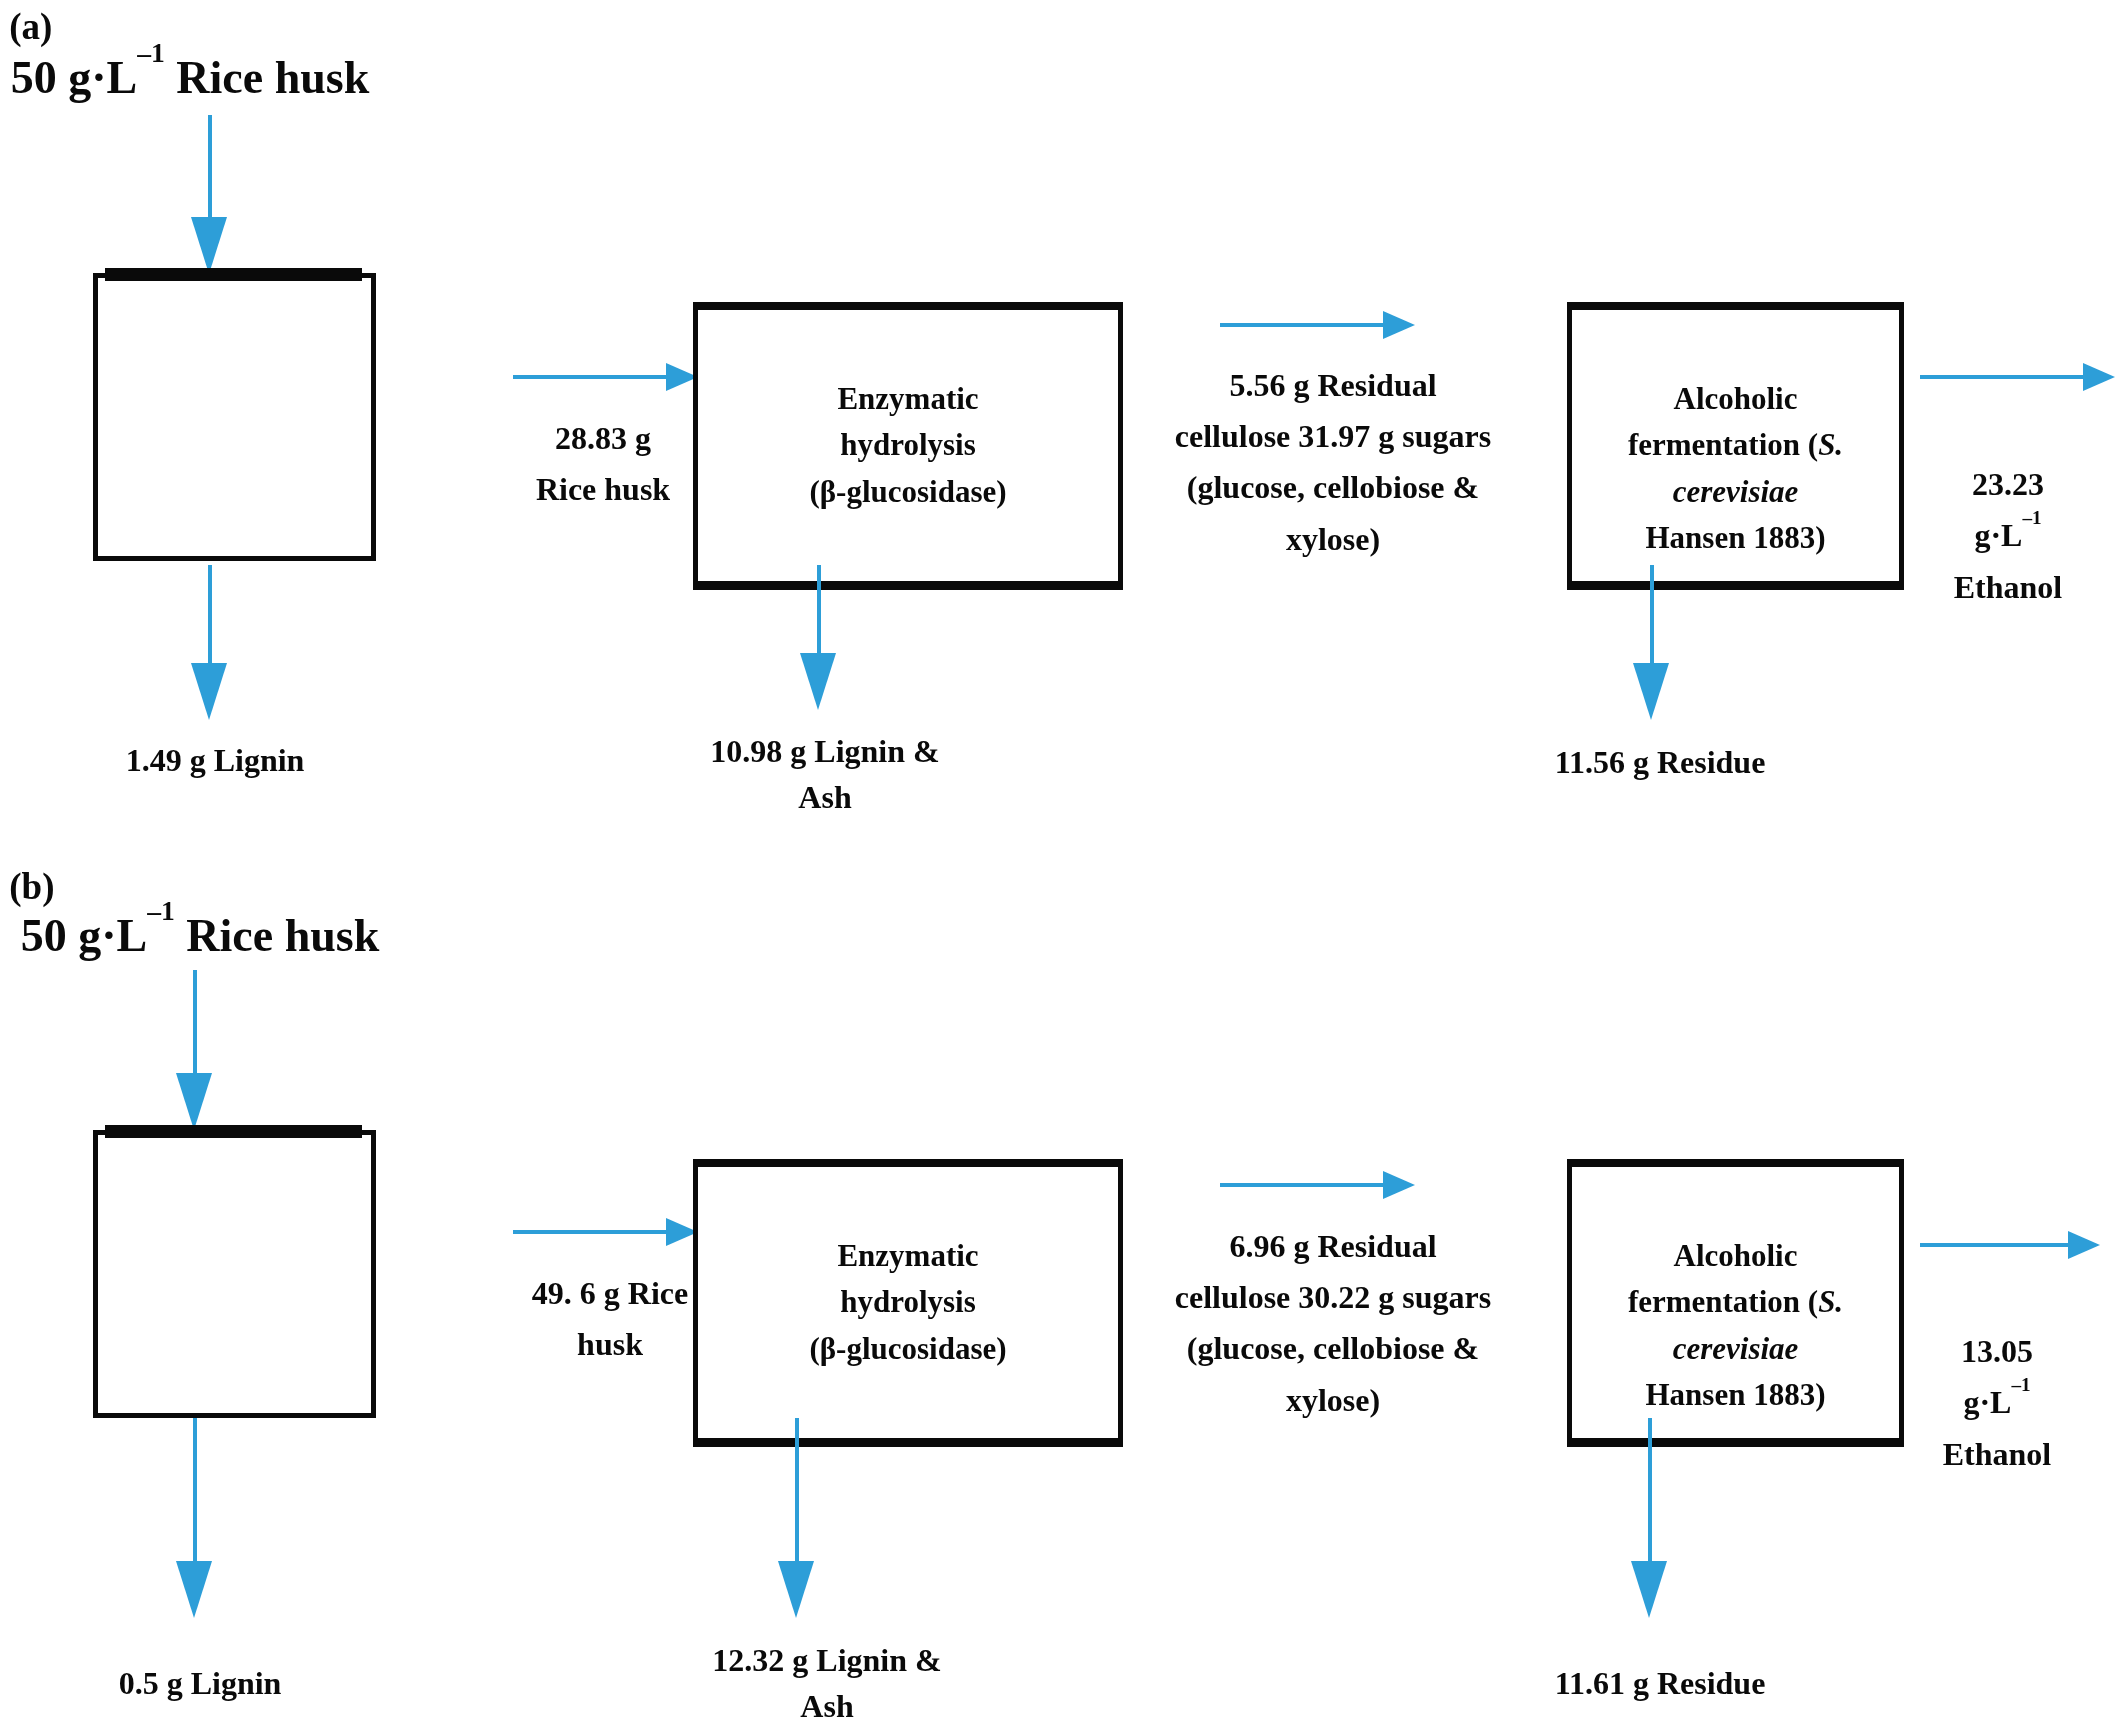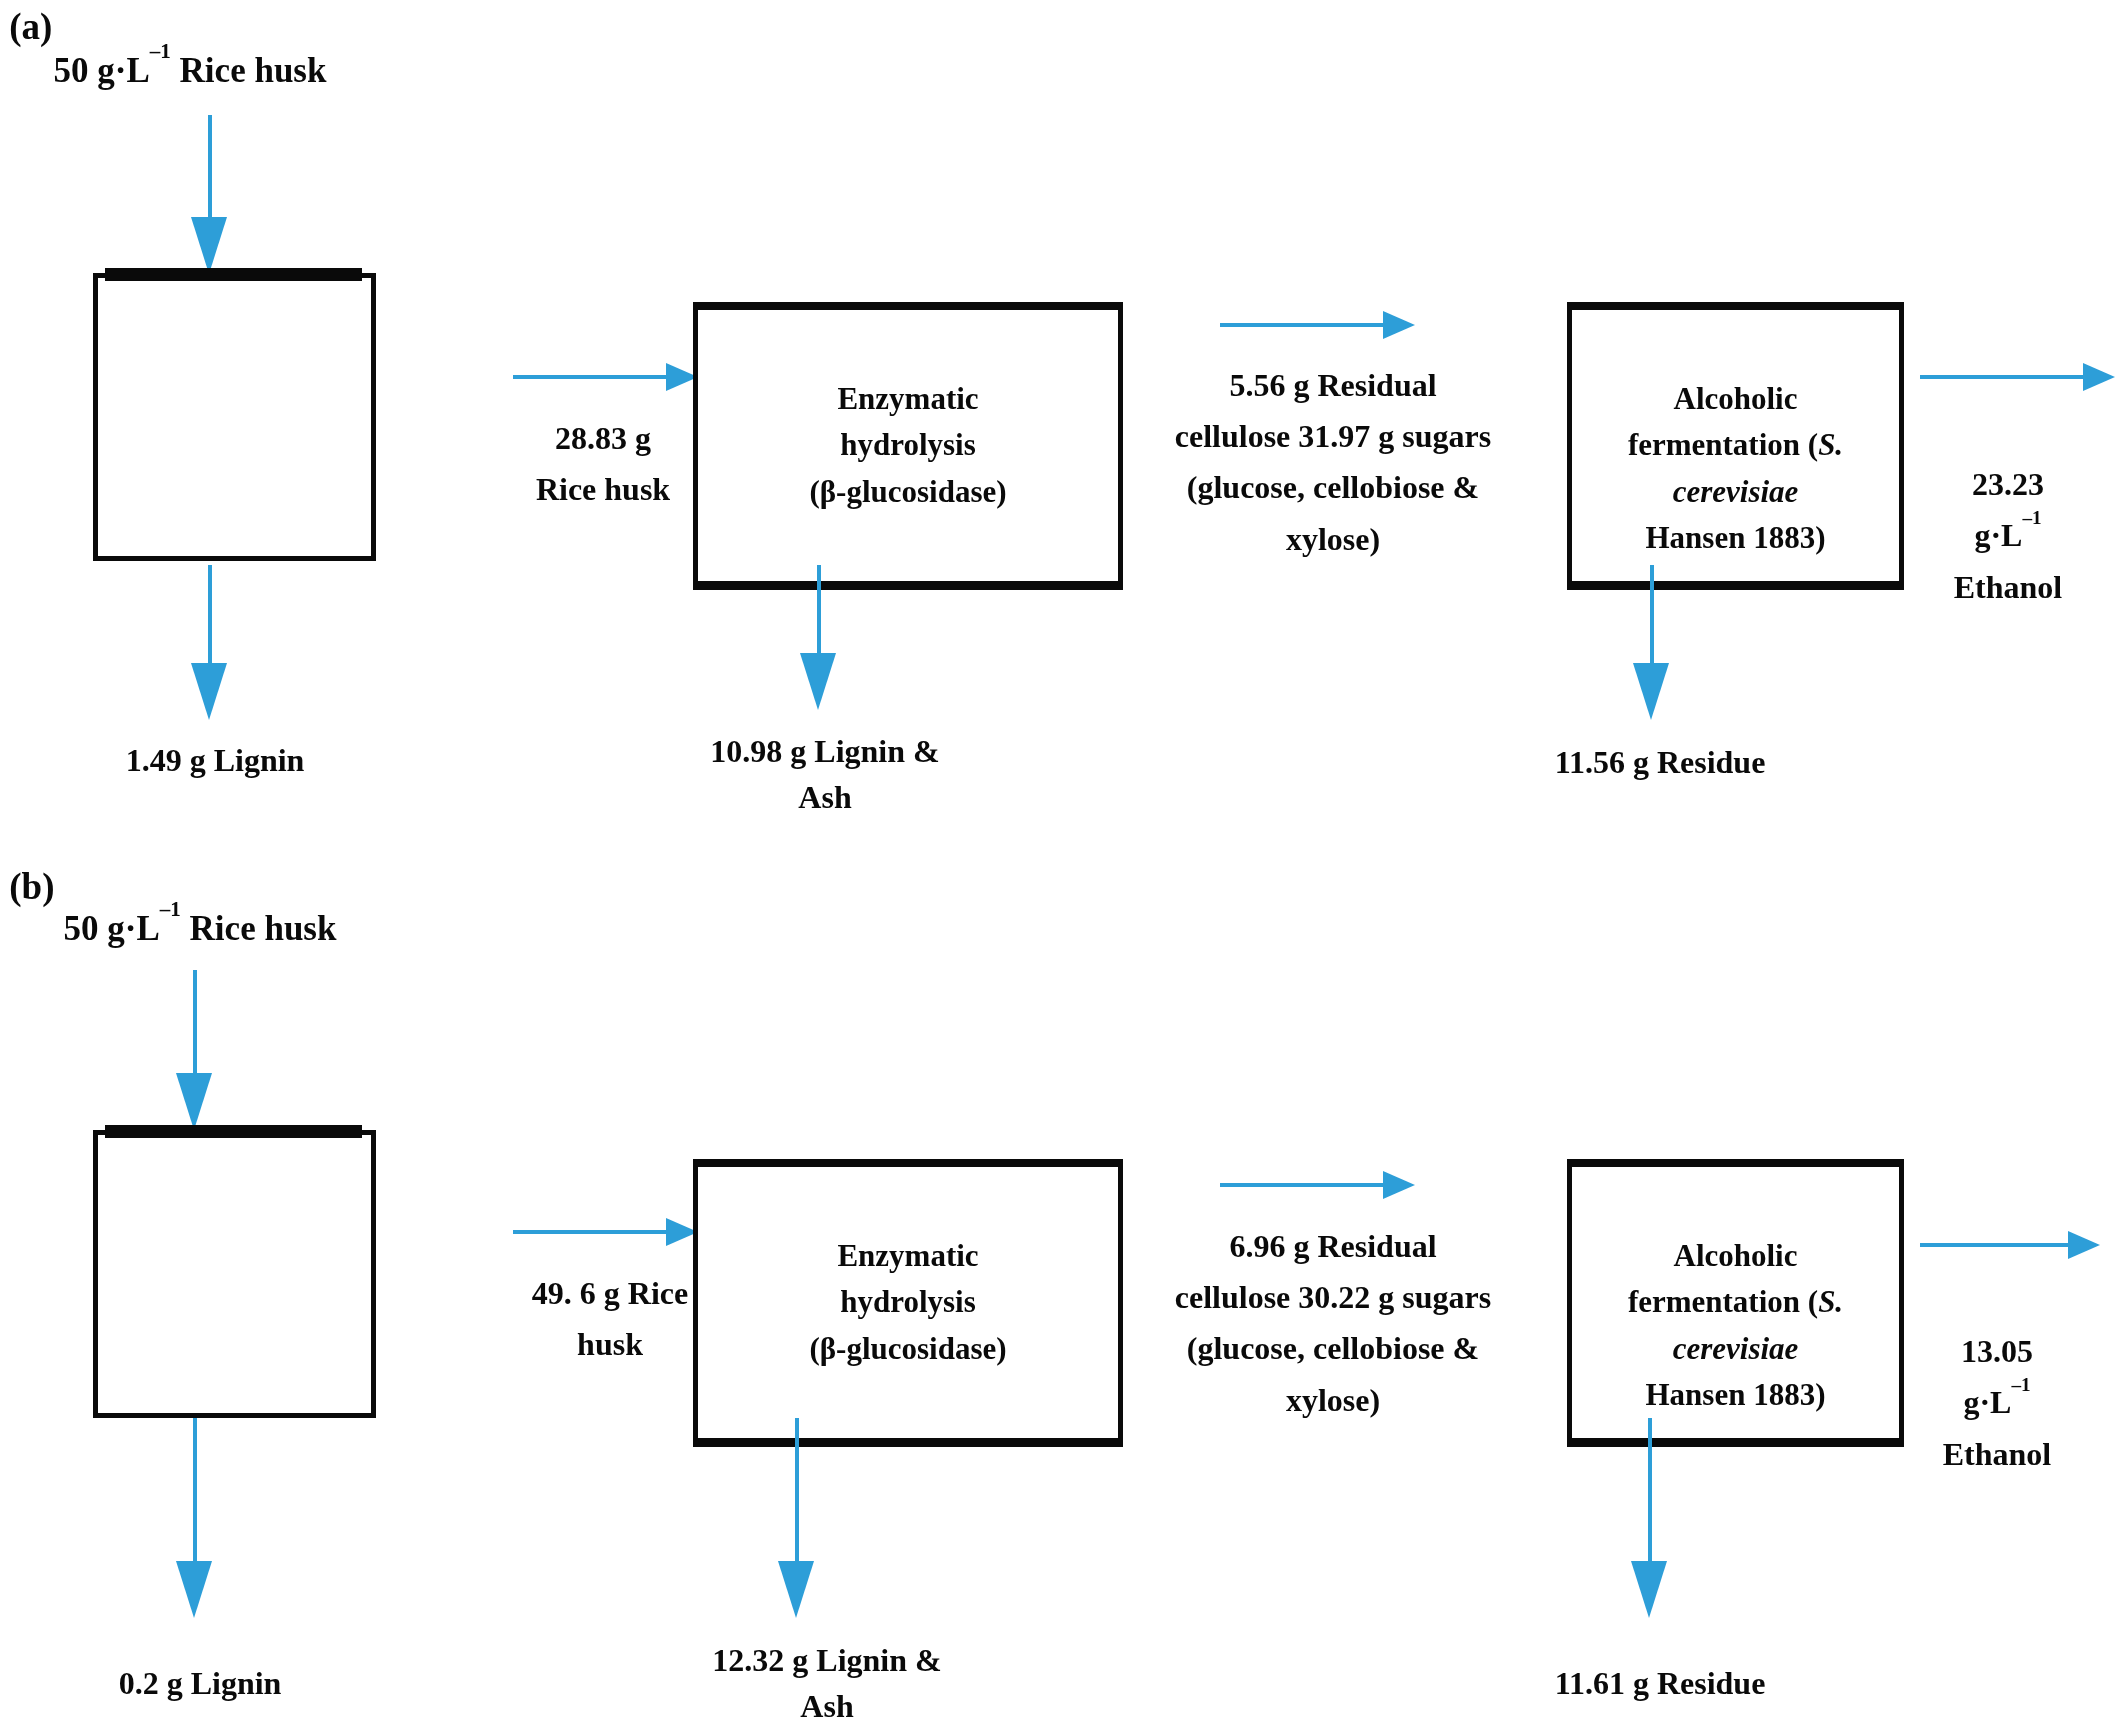--- a/index.html
+++ b/index.html
@@ -10,21 +10,21 @@
     background:#ffffff;
     overflow:hidden;
     font-family:"Liberation Serif","DejaVu Serif",serif;
     font-weight:bold;
     color:#0a0a0a;
     --arrow:#2d9ed8;
   }
   
   .tag{position:absolute;font-size:37px;}
   
-  .feed{position:absolute;transform:translateX(-50%);white-space:nowrap;font-size:35px;}
+  .feed{position:absolute;transform:translateX(-50%);white-space:nowrap;font-size:46px;}
   sup{font-size:.6em;position:relative;top:-.55em;line-height:0;}
   
   .box{
     position:absolute;height:288px;border:5.3px solid #0a0a0a;
     display:flex;align-items:center;justify-content:center;
     box-sizing:border-box;background:#fff;
   }
   .box.thick{border-top-width:8.7px;border-bottom-width:9.3px;margin-top:29px;}
   .box .topbar{position:absolute;top:-10px;left:6.7px;right:9.3px;height:12.7px;background:#0a0a0a;}
   .box-text{white-space:pre-line;text-align:center;font-size:31px;line-height:1.5;width:100%;}
@@ -179,21 +179,21 @@
     </div>
     <div class="flabel" style="left:1997px;top:1275px;">
       <span>13.05 g·L</span><sup>–1</sup><span>
 Ethanol</span>
     </div>
 
     <div class="varrow" style="left:195px;top:1418px;height:200px;">
       <div class="shaft"></div>
       <div class="head"></div>
     </div>
-    <div class="olabel" style="left:200px;top:1660px;">0.2 g Lignin</div>
+    <div class="olabel" style="left:200px;top:1660px;">0.5 g Lignin</div>
 
     <div class="varrow" style="left:797px;top:1418px;height:200px;">
       <div class="shaft"></div>
       <div class="head"></div>
     </div>
     <div class="olabel" style="left:827px;top:1637px;">12.32 g Lignin &amp;
 Ash</div>
 
     <div class="varrow" style="left:1650px;top:1418px;height:200px;">
       <div class="shaft"></div>

